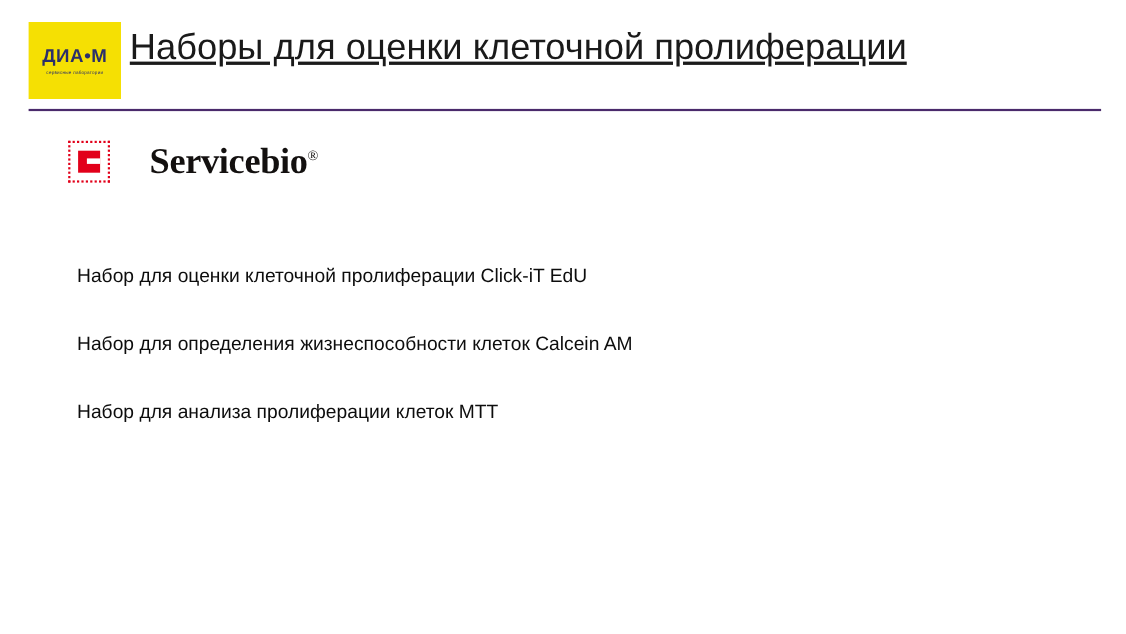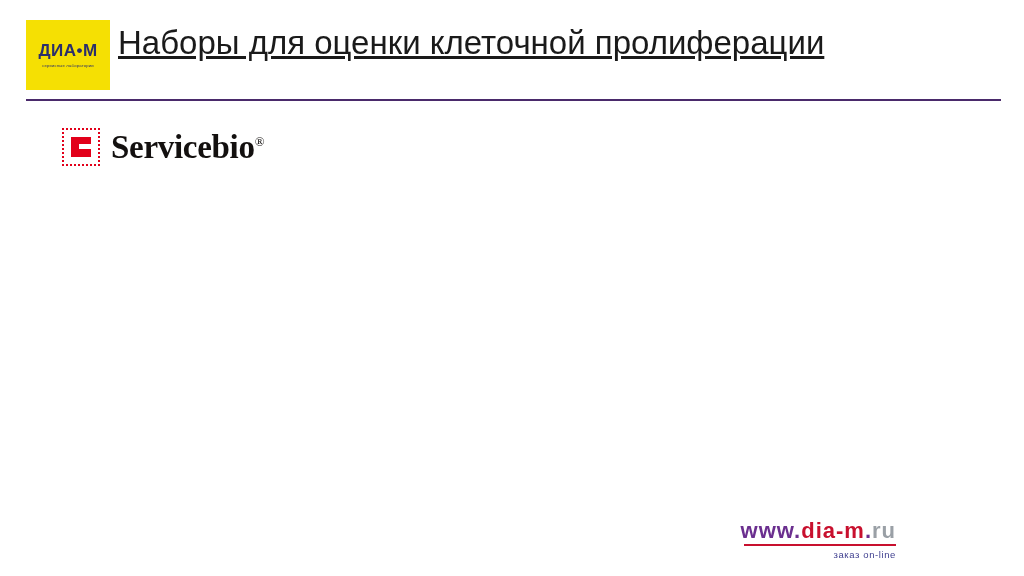--- a/index.html
+++ b/index.html
@@ -73,20 +73,21 @@
     background: #4a2a6b;
   }
 
   
   .servicebio {
     position: absolute;
     left: 62px;
     top: 128px;
     display: flex;
     align-items: center;
+    gap: 25px;
   }
   .sb-mark {
     width: 38px;
     height: 38px;
     border: 2px dotted #e2001a;
     box-sizing: border-box;
     position: relative;
     margin-right: 11px;
     flex: none;
   }
@@ -185,20 +186,20 @@
 
   <div class="slide-title">Наборы для оценки клеточной пролиферации</div>
 
   <div class="header-rule"></div>
 
   <div class="servicebio">
     <span class="sb-mark"></span>
     <span class="sb-text"><span>Servicebio</span><span class="sb-reg">®</span></span>
   </div>
 
-
-  <div class="footer-logo">
-    <div class="fl-line"><span class="fl-www">www</span><span class="fl-dot">.</span><span class="fl-dia">dia-m</span><span class="fl-dot">.</span><span class="fl-ru">ru</span></div>
-    <div class="fl-rule"></div>
-    <div class="fl-sub">заказ on-line</div>
+  <div class="kit-list">
+    <div class="kit-item">Набор для оценки клеточной пролиферации Click-iT EdU</div>
+    <div class="kit-item">Набор для определения жизнеспособности клеток Calcein AM</div>
+    <div class="kit-item">Набор для анализа пролиферации клеток  MTT</div>
   </div>
 
+
 </div>
 
 </body></html>

